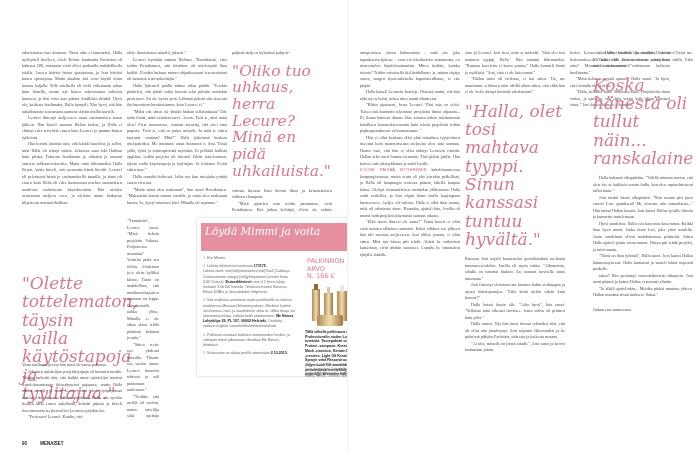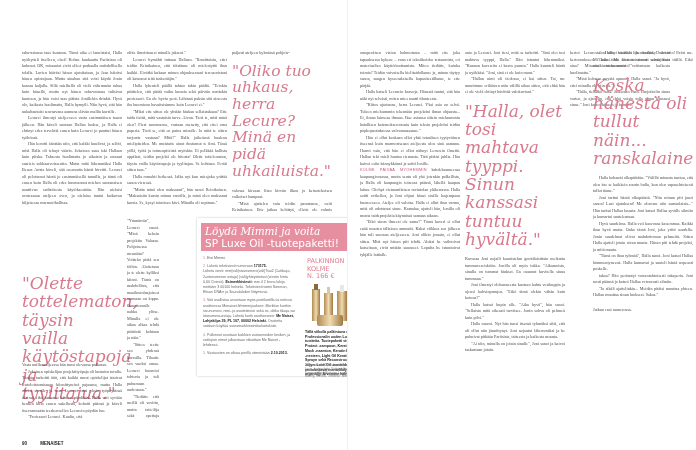--- a/index.html
+++ b/index.html
@@ -83,21 +83,20 @@
     </div>
 
     <div class="folio">
       <span>90</span>
       <span>MENAISET</span>
     </div>
 
     <div class="box">
       <div class="box-head">
         <div class="box-title1">Löydä Mimmi ja voita</div>
-        <div class="box-title2">SP Luxe Oil -tuotepaketti!</div>
         <svg class="illustration" viewBox="0 0 20 26">
           <circle cx="10" cy="4" r="2.5" fill="none" stroke="#7a3a48" stroke-width="0.6"></circle>
           <path d="M10 6.5 L9 14 L6 22 M9 14 L13 21 M9.5 9 L5 11 M9.5 9 L14 8" fill="none" stroke="#7a3a48" stroke-width="0.6"></path>
           <path d="M7 3 Q10 -1 13 3" fill="none" stroke="#7a3a48" stroke-width="0.5"></path>
         </svg>
       </div>
 
       <div class="steps">
         <div>
           <span class="n">1.</span>
@@ -123,21 +122,21 @@
         </div>
         <div>
           <span class="n">5.</span>
           <span>Vastausten on oltava perillä viimeistään</span>
           <b>2.10.2013.</b>
         </div>
       </div>
 
       <div class="prize-label">
         <div>PALKINNON</div>
-        <div>KOLME</div>
+        <div>ARVO</div>
         <div>N. 166 €</div>
       </div>
 
       <svg class="products" viewBox="0 0 62 45">
         <defs>
           <linearGradient id="gold" x1="0" x2="1">
             <stop offset="0" stop-color="#b08a52"></stop>
               <stop offset=".5" stop-color="#f0dcb0"></stop>
               <stop offset="1" stop-color="#a07840"></stop>
           </linearGradient>

